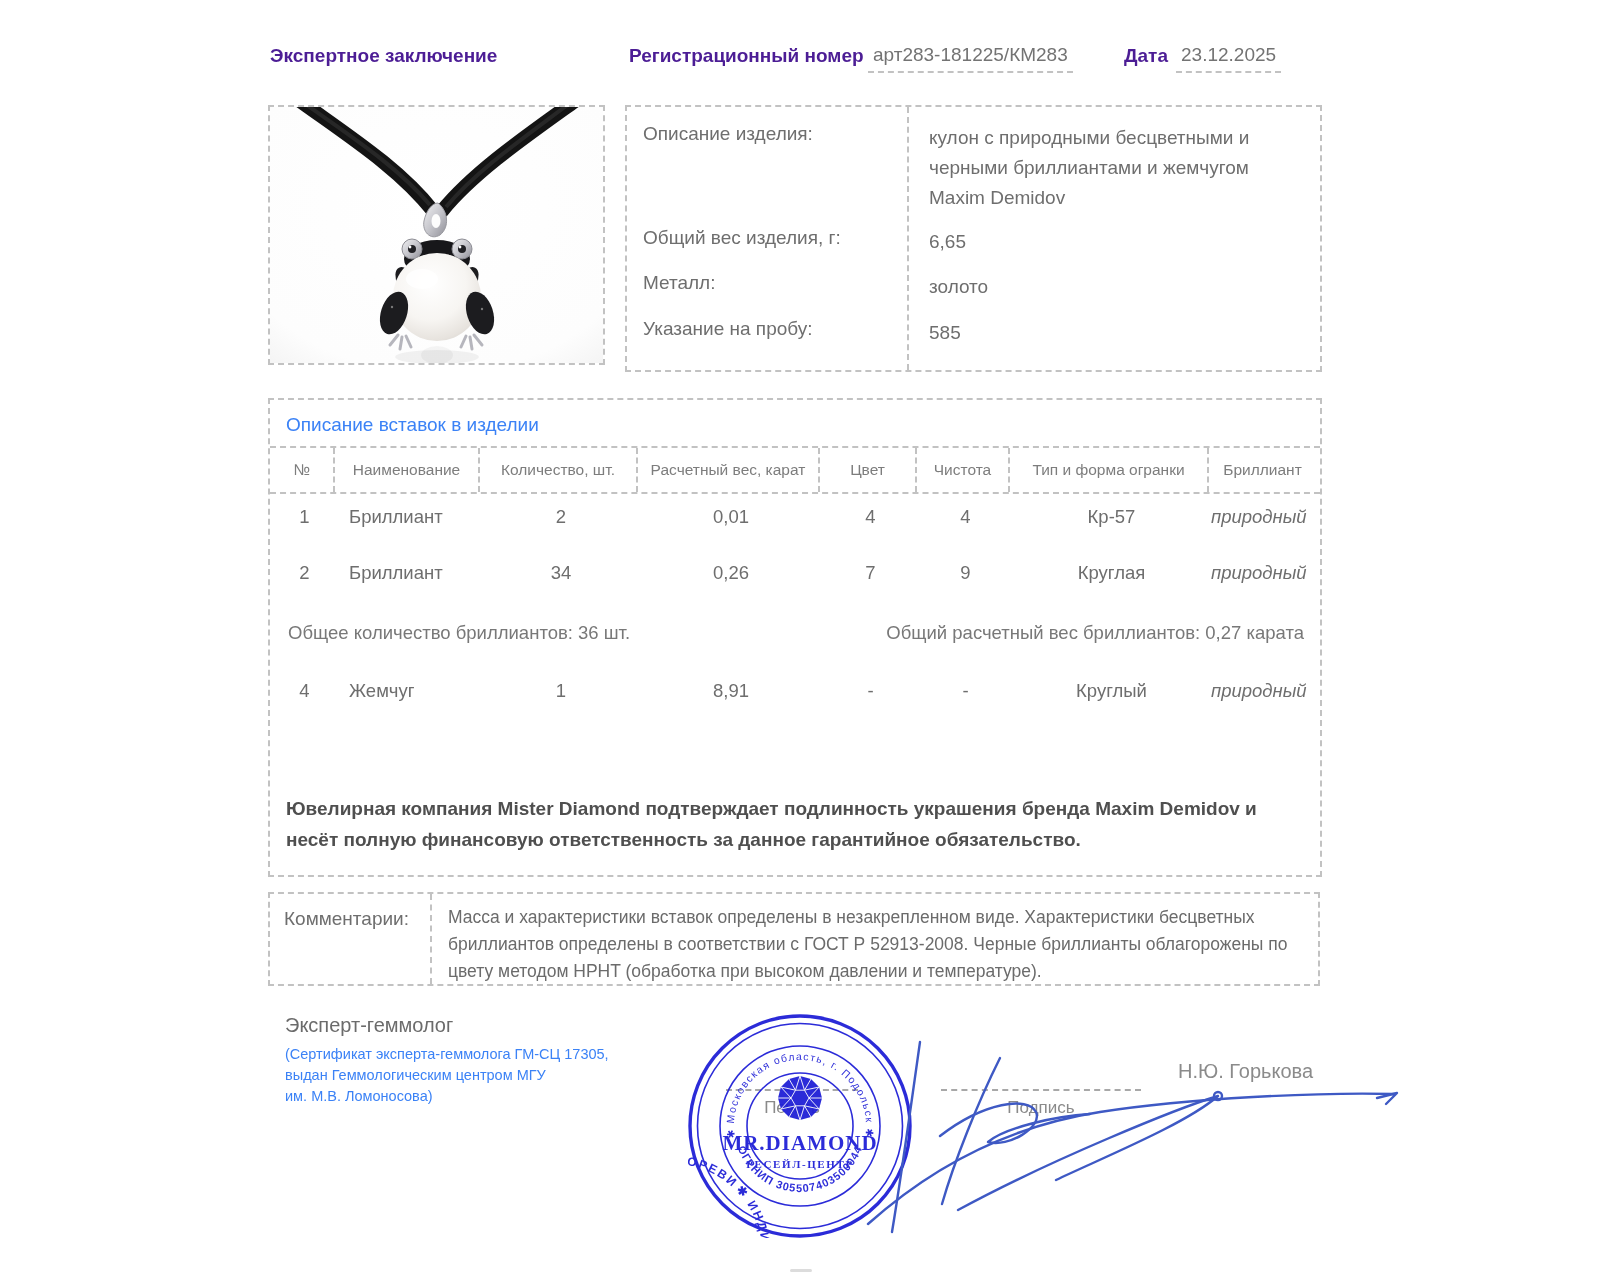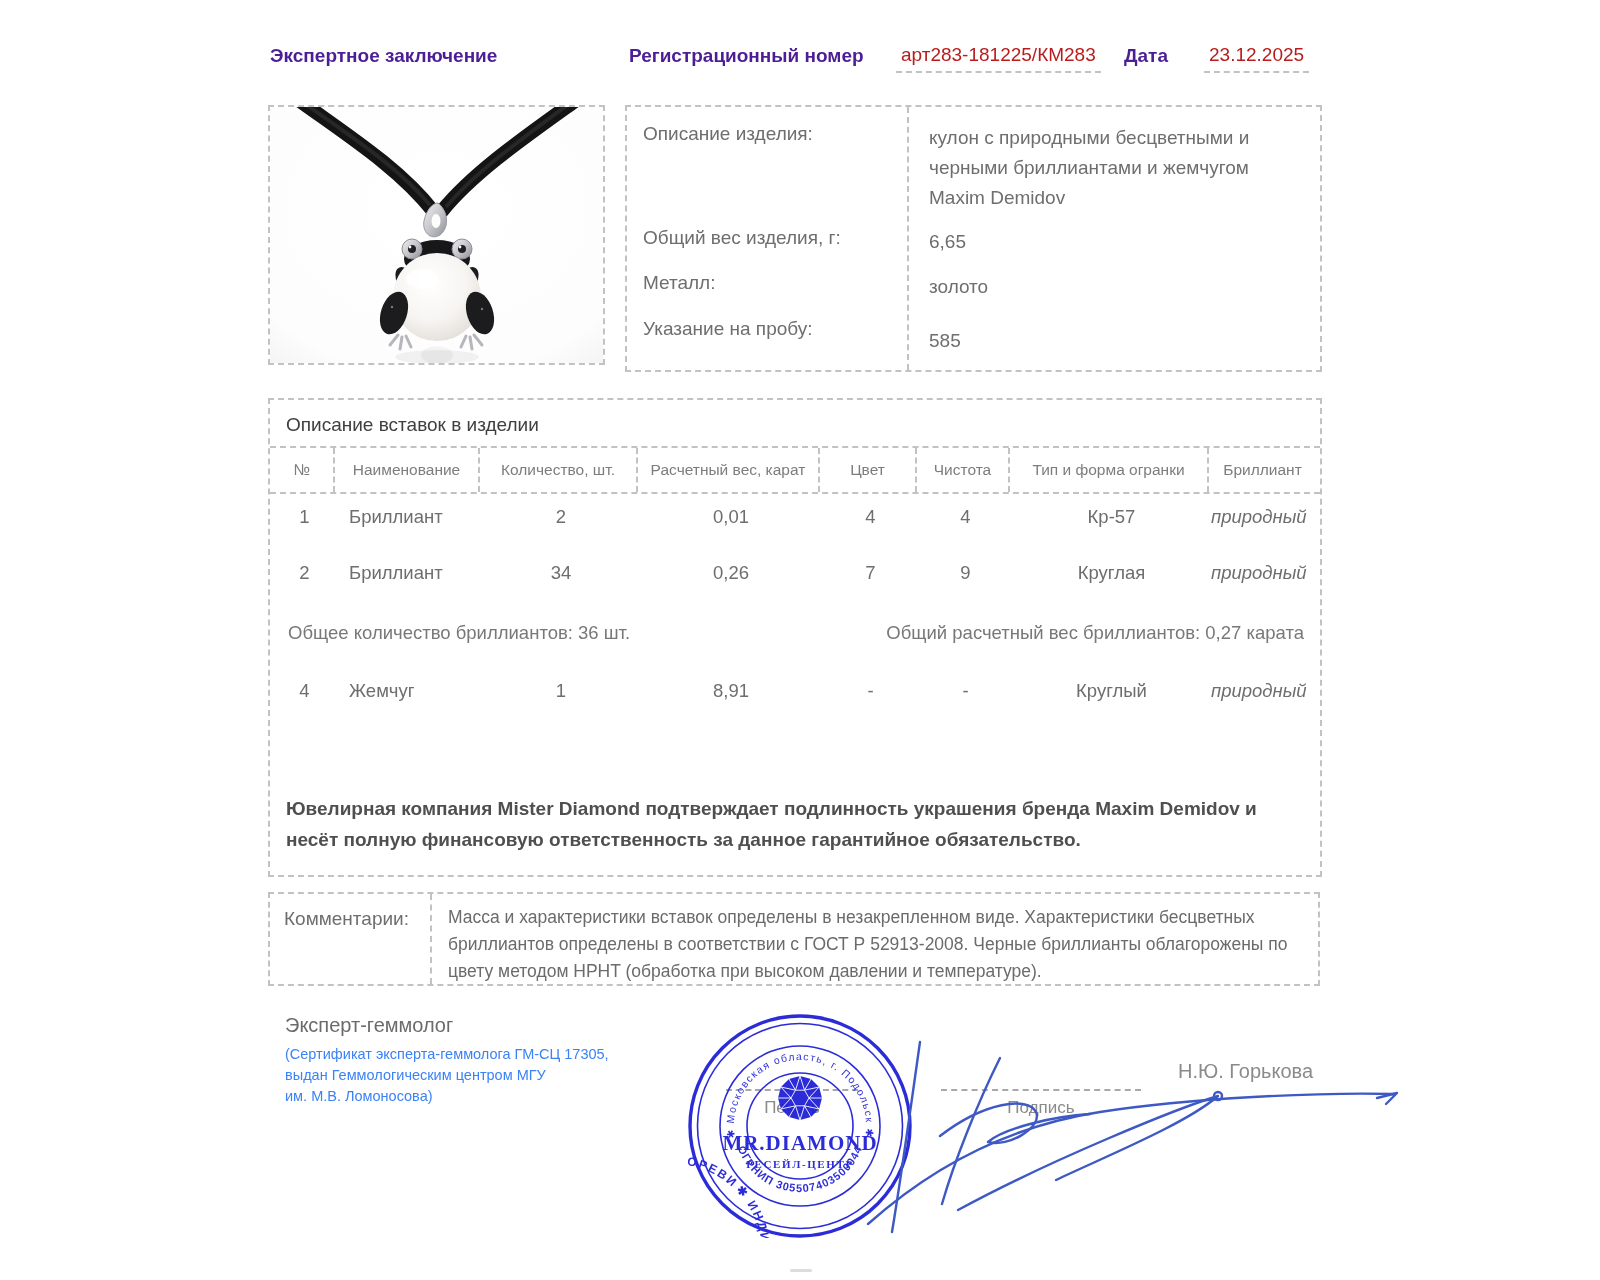--- a/index.html
+++ b/index.html
@@ -5,29 +5,29 @@
   * { margin:0; padding:0; box-sizing:border-box; }
   html,body { background:#ffffff; }
   body {
     width:1600px; height:1280px; position:relative; overflow:hidden;
     font-family:"Liberation Sans", sans-serif; color:var(--text,#6b6b6b);
   }
   .abs { position:absolute; }
   .dashed-box { border:2px dashed var(--border,#c2c2c2); background:#fff; }
   .dash-underline { border-bottom:2px dashed var(--border,#c2c2c2); padding:0 5px 5px 5px; }
   .hdr-label { font-size:19px; font-weight:bold; color:#4c1d95; }
-  .hdr-value { font-size:19px; color:#b91c1c;margin-left:28px; }
+  .hdr-value { font-size:19px; color:#737373; }
 
   
   .desc-label { font-size:19px; color:#6e6e6e; }
   .desc-value { font-size:19px; color:#6e6e6e; line-height:30px; }
   .v-divider { border-left:2px dashed var(--border,#c2c2c2); }
 
   
-  .sec-title { font-size:19px; color:#404040; }
+  .sec-title { font-size:19px; color:#3b82f6; }
   .t-headrow {
     position:absolute; left:0; right:0; top:46px; height:48px;
     border-top:2px dashed var(--border,#c2c2c2);
     border-bottom:2px dashed var(--border,#c2c2c2);
     display:grid; grid-template-columns:65px 145px 158px 182px 97px 93px 199px 107px;
     align-items:center;
   }
   .t-headrow .hcell {
     font-size:15.5px; color:#7d7d7d; text-align:center; height:100%;
     display:flex; align-items:center; justify-content:center;
@@ -139,21 +139,21 @@
 
 <div class="abs dashed-box" style="left:625px; top:105px; width:697px; height:267px;">
   <div class="abs v-divider" style="left:280px; top:0; bottom:0;"></div>
   <div class="abs desc-label" style="left:16px; top:16px;">Описание изделия:</div>
   <div class="abs desc-value" style="left:302px; top:16px; width:332px;">кулон с природными бесцветными и черными бриллиантами и жемчугом Maxim Demidov</div>
   <div class="abs desc-label" style="left:16px; top:120px;">Общий вес изделия, г:</div>
   <div class="abs desc-value" style="left:302px; top:120px;">6,65</div>
   <div class="abs desc-label" style="left:16px; top:165px;">Металл:</div>
   <div class="abs desc-value" style="left:302px; top:165px;">золото</div>
   <div class="abs desc-label" style="left:16px; top:211px;">Указание на пробу:</div>
-  <div class="abs desc-value" style="left:302px; top:211px;margin-top:8px;">585</div>
+  <div class="abs desc-value" style="left:302px; top:211px;">585</div>
 </div>
 
 <div class="abs dashed-box" style="left:268px; top:398px; width:1054px; height:479px;">
   <div class="abs sec-title" style="left:16px; top:14px;">Описание вставок в изделии</div>
 
   <div class="t-headrow">
     <div class="hcell">№</div>
     <div class="hcell">Наименование</div>
     <div class="hcell">Количество, шт.</div>
     <div class="hcell">Расчетный вес, карат</div>

